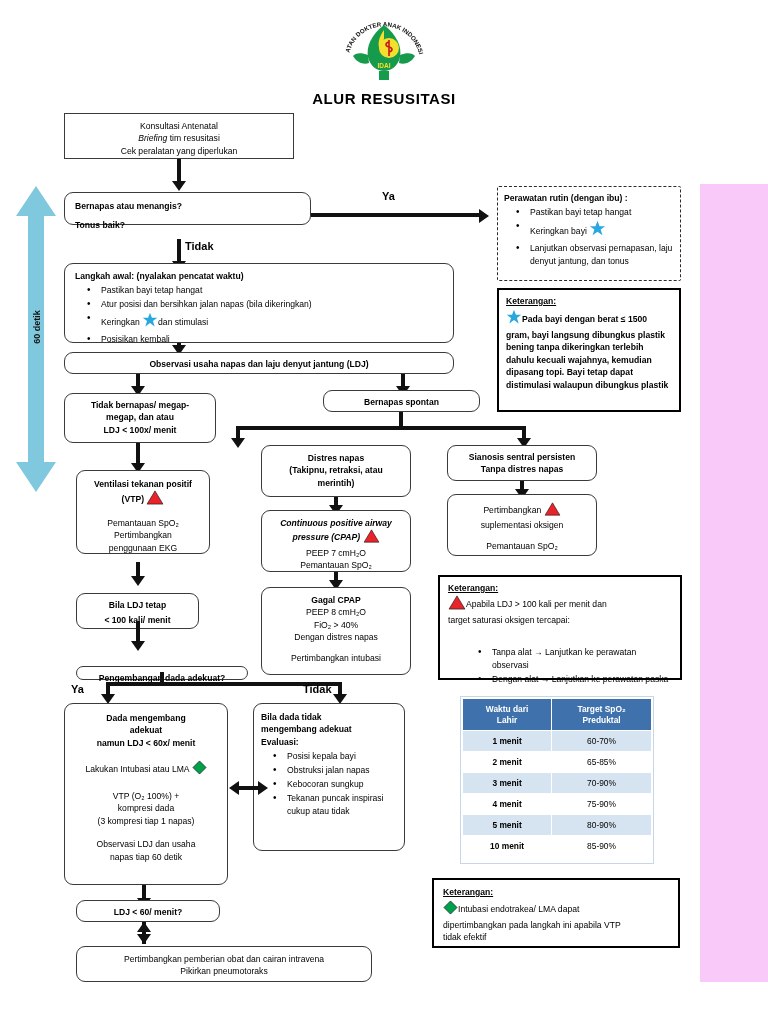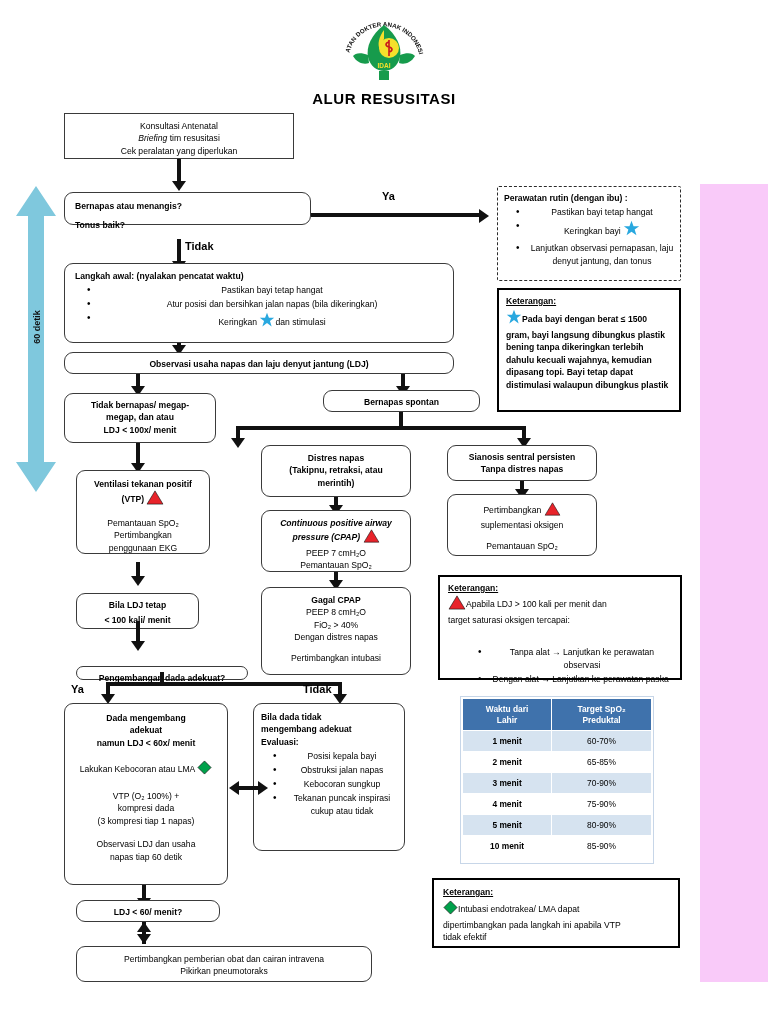--- a/index.html
+++ b/index.html
@@ -22,21 +22,21 @@
        background:#fff;font-size:8.6px;line-height:1.45;}
   .box.round{border-radius:9px;}
   .box.sq{border-radius:0;}
   .box.dash{border:1.6px dashed #2b2b2b;border-radius:2px;}
   .box.thick{border:2.4px solid #000;border-radius:0;}
   .box .inner{padding:5px 7px;}
   .c{text-align:center;}
   .b{font-weight:bold;}
   .i{font-style:italic;}
   ul.bul{margin:2px 0 0 0;padding-left:16px;list-style:none;}
-  ul.bul li{position:relative;margin:1.5px 0;padding-left:10px;text-align:center;}
+  ul.bul li{position:relative;margin:1.5px 0;padding-left:10px;}
   ul.bul li:before{content:"\2022";position:absolute;left:-4px;top:-1px;font-size:10px;}
   .ul{text-decoration:underline;font-weight:bold;}
 
   
   .vline{position:absolute;background:#111;width:4px;}
   .hline{position:absolute;background:#111;height:4px;}
   .arrow-d{position:absolute;width:0;height:0;border-left:7px solid transparent;
            border-right:7px solid transparent;border-top:10px solid #111;}
   .arrow-u{position:absolute;width:0;height:0;border-left:7px solid transparent;
            border-right:7px solid transparent;border-bottom:10px solid #111;}
@@ -166,20 +166,21 @@
       <ul class="bul">
         <li>Pastikan bayi tetap hangat</li>
         <li>Atur posisi dan bersihkan jalan napas (bila dikeringkan)</li>
         <li><span>Keringkan</span>
           <span class="star">
             <svg width="16" height="16" viewBox="0 0 20 20">
                 <polygon points="10,1 12.4,7.3 19,7.3 13.7,11.3 15.8,18 10,13.9 4.2,18 6.3,11.3 1,7.3 7.6,7.3" fill="#29a8df"></polygon>
               </svg>
           </span><span>dan stimulasi</span>
         </li>
+        <li>Posisikan kembali</li>
       </ul>
     </div>
   </div>
   <div class="vline" style="left:177px;top:343px;height:8px;"></div>
   <div class="arrow-d" style="left:172px;top:345px;"></div>
 
   <div class="box round" style="left:64px;top:352px;width:390px;height:22px;">
     <div class="inner c b" style="padding:5px 4px;">Observasi usaha napas dan laju denyut jantung (LDJ)</div>
   </div>
 
@@ -325,21 +326,21 @@
   <div class="vline" style="left:338px;top:682px;height:16px;"></div>
   <div class="arrow-d" style="left:333px;top:694px;"></div>
   <div class="elabel" style="left:71px;top:683px;">Ya</div>
   <div class="elabel" style="left:303px;top:683px;">Tidak</div>
 
   <div class="box round" style="left:64px;top:703px;width:164px;height:182px;">
     <div class="inner c" style="padding:8px 6px;">
       <div class="b">Dada mengembang</div>
       <div class="b">adekuat</div>
       <div class="b">namun LDJ &lt; 60x/ menit</div>
-      <div style="margin-top:11px;"><span>Lakukan Kebocoran atau LMA</span>
+      <div style="margin-top:11px;"><span>Lakukan Intubasi atau LMA</span>
         <span class="dia">
           <svg width="15" height="15" viewBox="0 0 16 16">
               <polygon points="8,1 15,8 8,15 1,8" fill="#00a14b" stroke="#111" stroke-width="0.7"></polygon>
             </svg>
         </span>
       </div>
       <div style="margin-top:11px;">VTP (O₂ 100%) +</div>
       <div>kompresi dada</div>
       <div>(3 kompresi tiap 1 napas)</div>
       <div style="margin-top:11px;">Observasi LDJ dan usaha</div>

